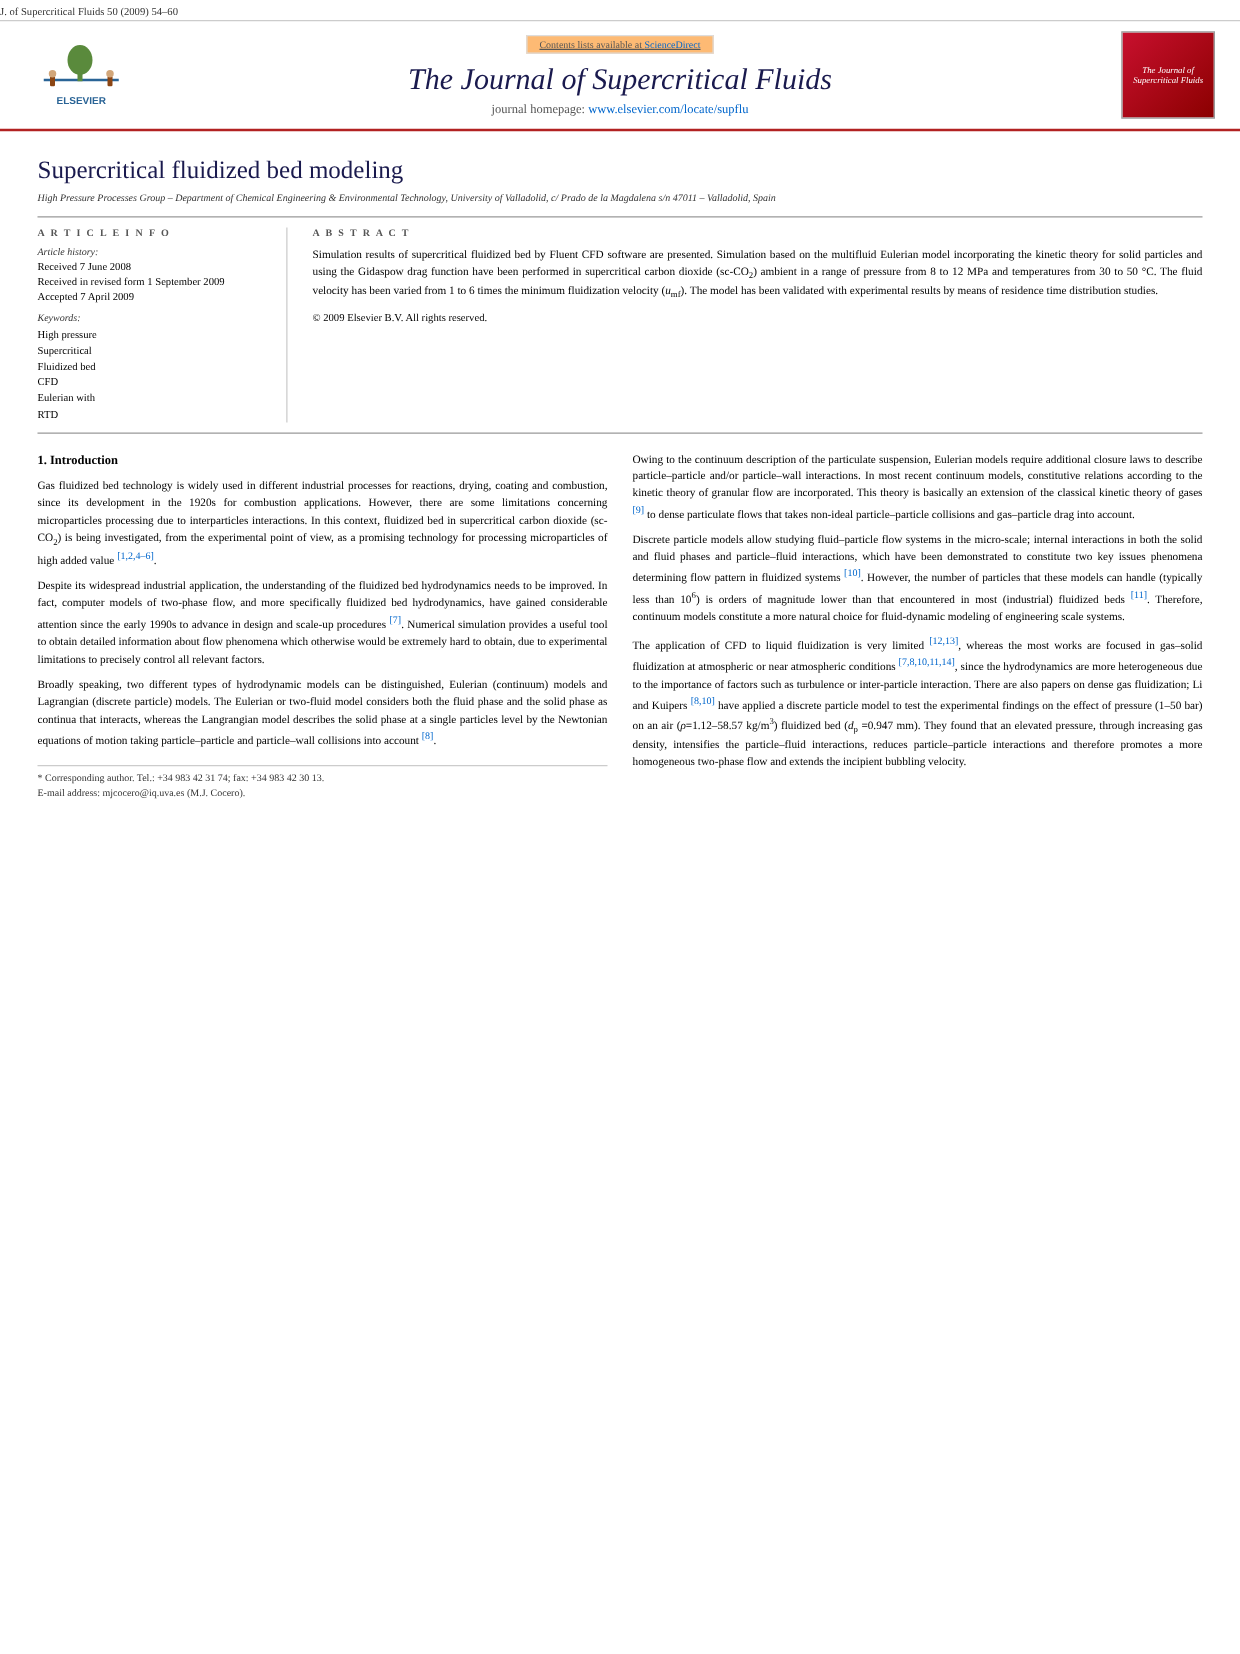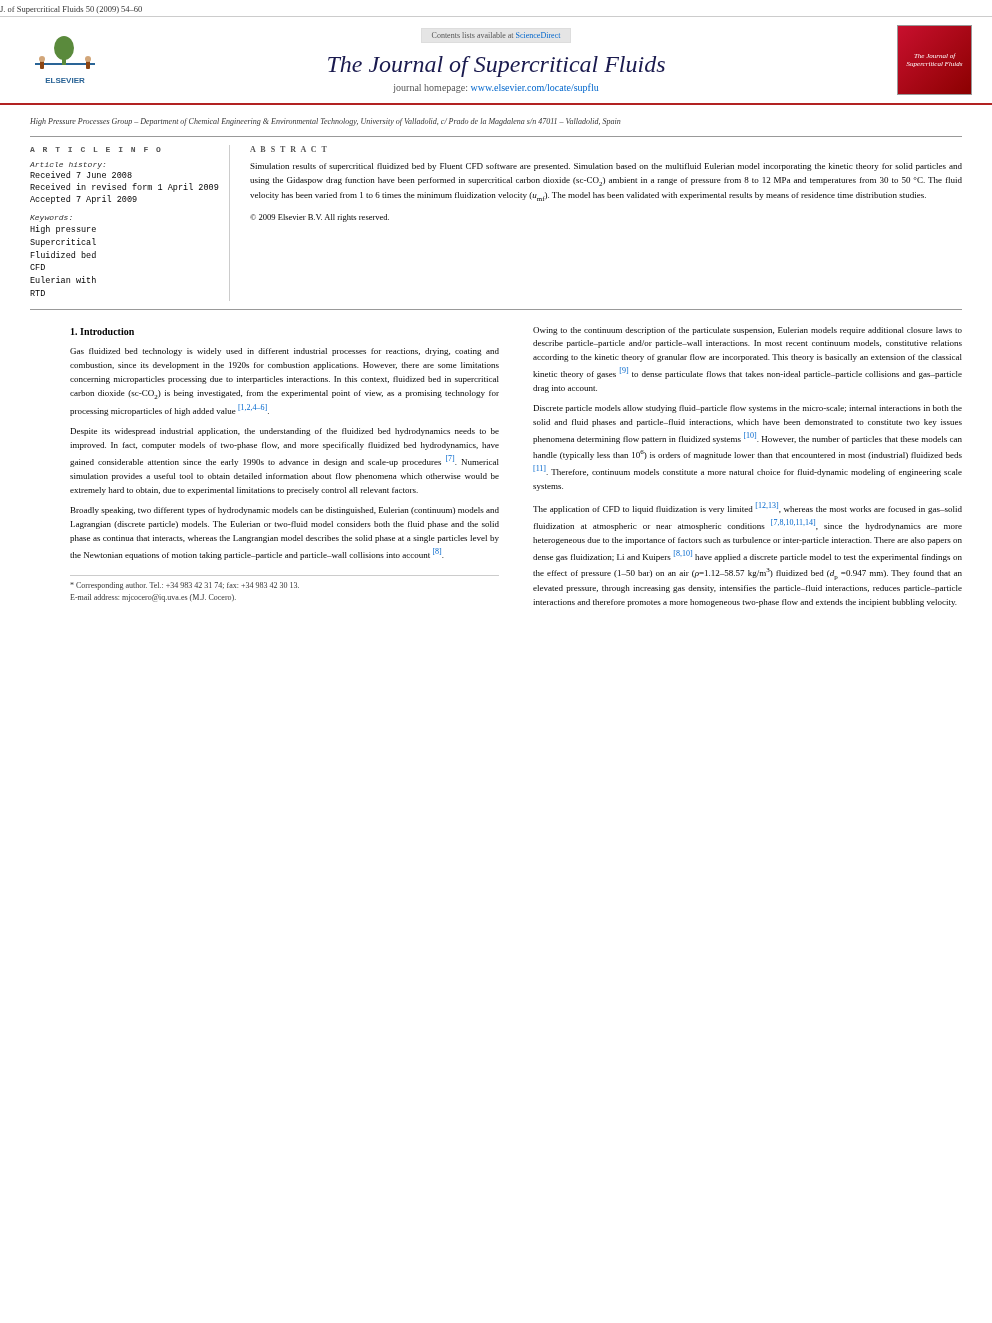--- a/index.html
+++ b/index.html
@@ -39,21 +39,22 @@
       flex: 1;
       text-align: center;
     }
     .sciencedirect-banner {
       font-size: 8px;
       color: #555;
       margin-bottom: 2px;
       border: 1px solid #ddd;
       padding: 2px 10px;
       display: inline-block;
-      background: #e5e5e5;
+      background: #fdba74;
+      text-decoration: underline;
     }
     .sciencedirect-banner a { color: #0066cc; text-decoration: none; }
     .journal-title {
       font-size: 24px;
       font-family: 'Times New Roman', serif;
       color: #1a1a4e;
       font-style: italic;
       margin: 6px 0 4px 0;
     }
     .journal-homepage {
@@ -115,21 +116,20 @@
       border-bottom: 1px solid #999;
       margin-bottom: 14px;
       padding: 8px 0;
       gap: 20px;
     }
 
     .article-info {
       width: 200px;
       min-width: 200px;
       border-right: 1px solid #ccc;
-      font-family: Liberation Mono, monospace;
     }
 
     .info-section-label {
       font-size: 8px;
       font-variant: small-caps;
       letter-spacing: 1.5px;
       color: #555;
       margin-bottom: 6px;
       font-weight: bold;
     }
@@ -168,23 +168,22 @@
     .copyright {
       text-align: left;
       font-size: 8.5px;
       color: #000;
       margin-top: 8px;
     }
 
     
     .body-columns {
       display: flex;
-      gap: 34px;
+      gap: 20px;
       margin-top: 10px;
-      margin-left: 40px;
     }
 
     .left-col, .right-col {
       flex: 1;
       font-size: 9px;
       line-height: 1.55;
       text-align: justify;
     }
 
     .section-title {
@@ -280,32 +279,33 @@
 
   <div class="journal-header-right">
     <div class="journal-thumb">
       <span>The Journal of Supercritical Fluids</span>
     </div>
   </div>
 </div>
 
 <div class="article-content">
 
+  <h1 class="article-title">Supercritical fluidized bed modeling</h1>
 
 
   <div class="affiliation">High Pressure Processes Group – Department of Chemical Engineering &amp; Environmental Technology, University of Valladolid, c/ Prado de la Magdalena s/n 47011 – Valladolid, Spain</div>
 
   <div class="info-section">
 
     <div class="article-info">
       <div class="small-caps info-section-label">A R T I C L E   I N F O</div>
 
       <div class="history-label">Article history:</div>
       <div class="history-value">Received 7 June 2008</div>
-      <div class="history-value">Received in revised form 1 April 2009</div>
+      <div class="history-value">Received in revised form 1 September 2009</div>
       <div class="history-value">Accepted 7 April 2009</div>
 
       <div class="keywords-section">
         <div class="history-label">Keywords:</div>
         <div class="keyword-item">High pressure</div>
         <div class="keyword-item">Supercritical</div>
         <div class="keyword-item">Fluidized bed</div>
         <div class="keyword-item">CFD</div>
         <div class="keyword-item">Eulerian with</div>
         <div class="keyword-item">RTD</div>

